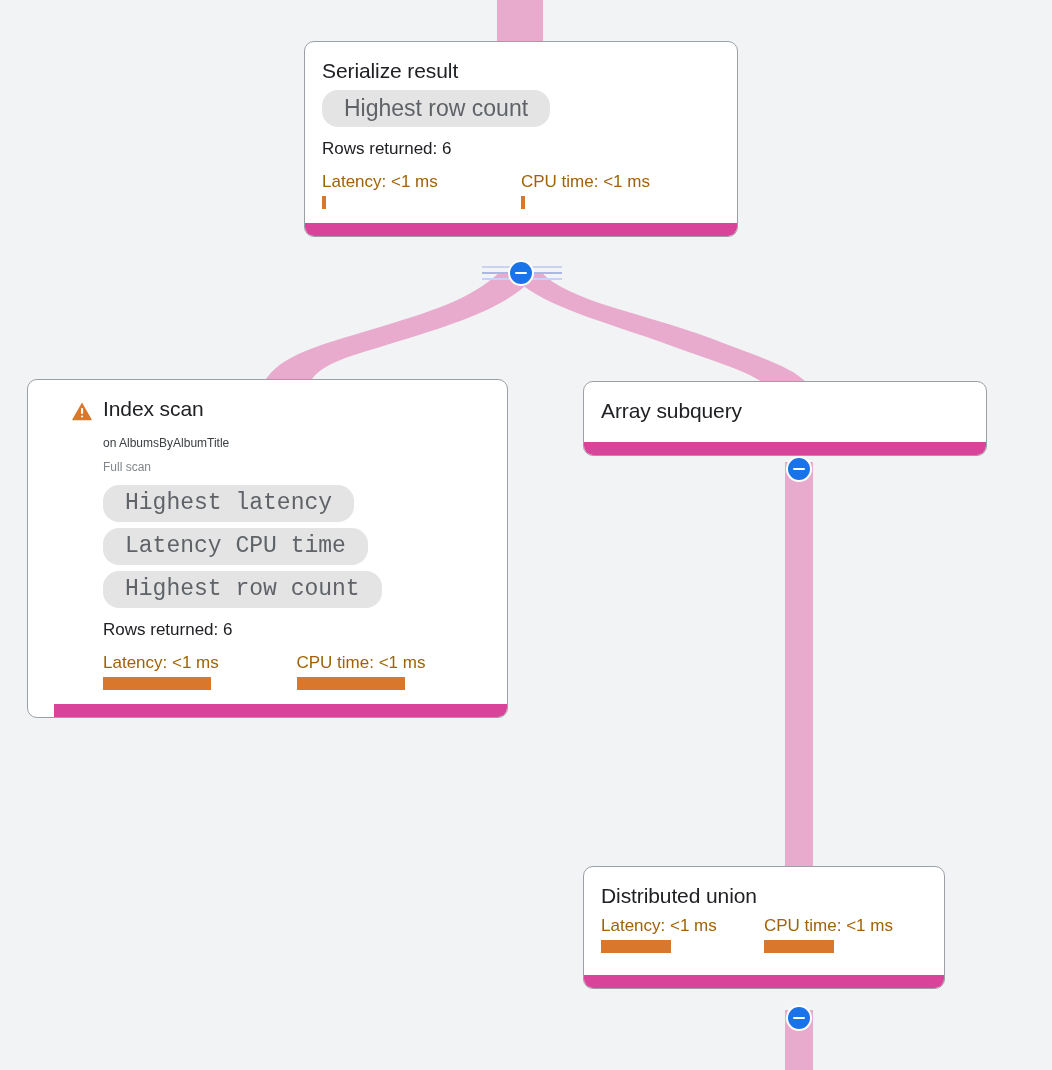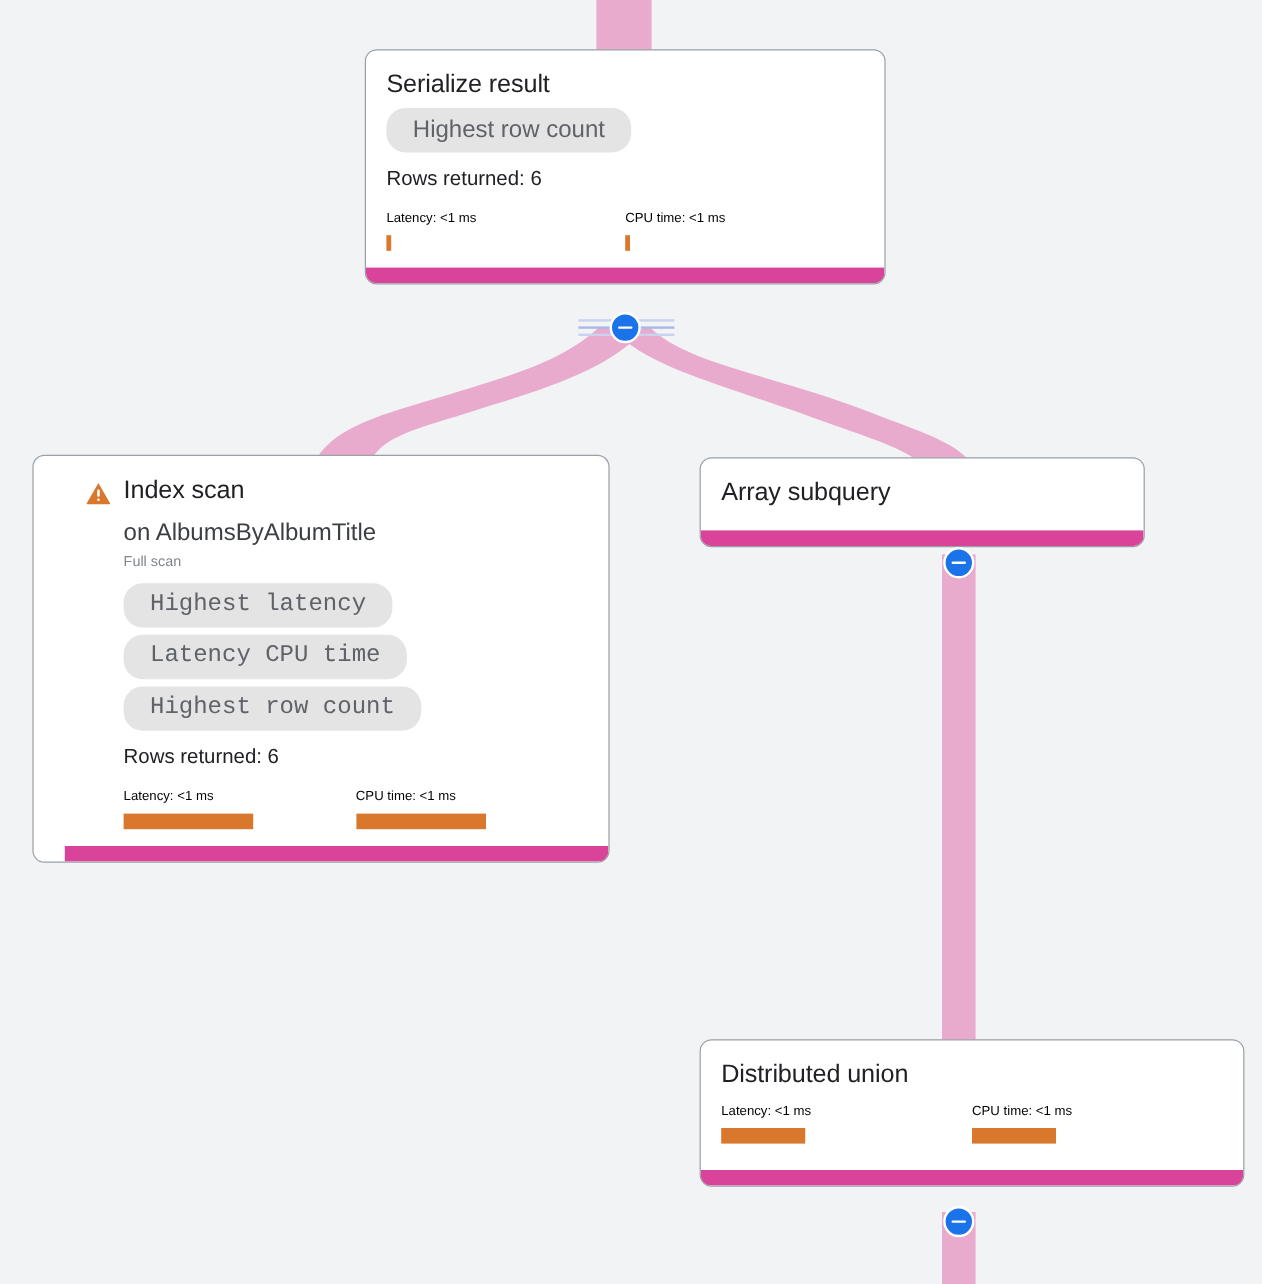--- a/index.html
+++ b/index.html
@@ -63,40 +63,40 @@
     color: #202124;
     font-weight: 400;
     letter-spacing: -0.1px;
   }
   .warn-icon {
     flex: 0 0 auto;
     margin-top: 5px;
   }
 
   .node-subtitle {
-    font-size: 20px;
+    font-size: 12px;
     line-height: 24px;
     color: #3c4043;
     margin-top: 6px;
   }
   .node-subtitle-muted {
     font-size: 12px;
     line-height: 24px;
     color: #80868b;
     margin-top: 0px;
   }
 
   .chips {
     margin-top: 6px;
   }
   .chip {
     display: inline-block;
     background: #e4e4e4;
     color: #5f6368;
-    font-size: 20px;
+    font-size: 23px;
     line-height: 20px;
     border-radius: 16px;
     padding: 8px 22px 9px 22px;
     margin-bottom: 6px;
   }
   .chip-row { display: block; }
 
   .rows-returned {
     font-size: 17px;
     line-height: 24px;
@@ -105,23 +105,23 @@
   }
 
   .metrics {
     display: flex;
     margin-top: 10px;
   }
   .metric {
     width: 50%;
   }
   .metric-label {
-    font-size: 11px;
+    font-size: 17px;
     line-height: 22px;
-    color: #000000;
+    color: #a16207;
     white-space: nowrap;
   }
   .metric-bar-track {
     height: 13px;
     margin-top: 3px;
   }
   .metric-bar {
     height: 13px;
     background: #d9782c;
   }
@@ -270,34 +270,34 @@
           <div class="metric-label">CPU time: &lt;1 ms</div>
           <div class="metric-bar-track">
             <div class="metric-bar" style="width:108px;"></div>
           </div>
         </div>
       </div>
     </div>
     <div class="node-bottom-bar"></div>
   </div>
 
-  <div class="node" style="left:583px; top:381px; width:371px;">
+  <div class="node" style="left:583px; top:381px; width:404px;">
     <div class="node-body" style="padding:16px 17px 18px 17px;">
       <div class="node-title-row">
         <div class="node-title">Array subquery</div>
       </div>
     </div>
     <div class="node-bottom-bar"></div>
   </div>
 
   <div class="collapse-toggle" style="left:786px; top:456px;">
     <span class="minus"></span>
   </div>
 
-  <div class="node" style="left:583px; top:866px; width:454px;">
+  <div class="node" style="left:583px; top:866px; width:362px;">
     <div class="node-body" style="padding:16px 17px 22px 17px;">
       <div class="node-title-row">
         <div class="node-title">Distributed union</div>
       </div>
       <div class="metrics" style="margin-top:6px;">
         <div class="metric">
           <div class="metric-label">Latency: &lt;1 ms</div>
           <div class="metric-bar-track">
             <div class="metric-bar" style="width:70px;"></div>
           </div>

